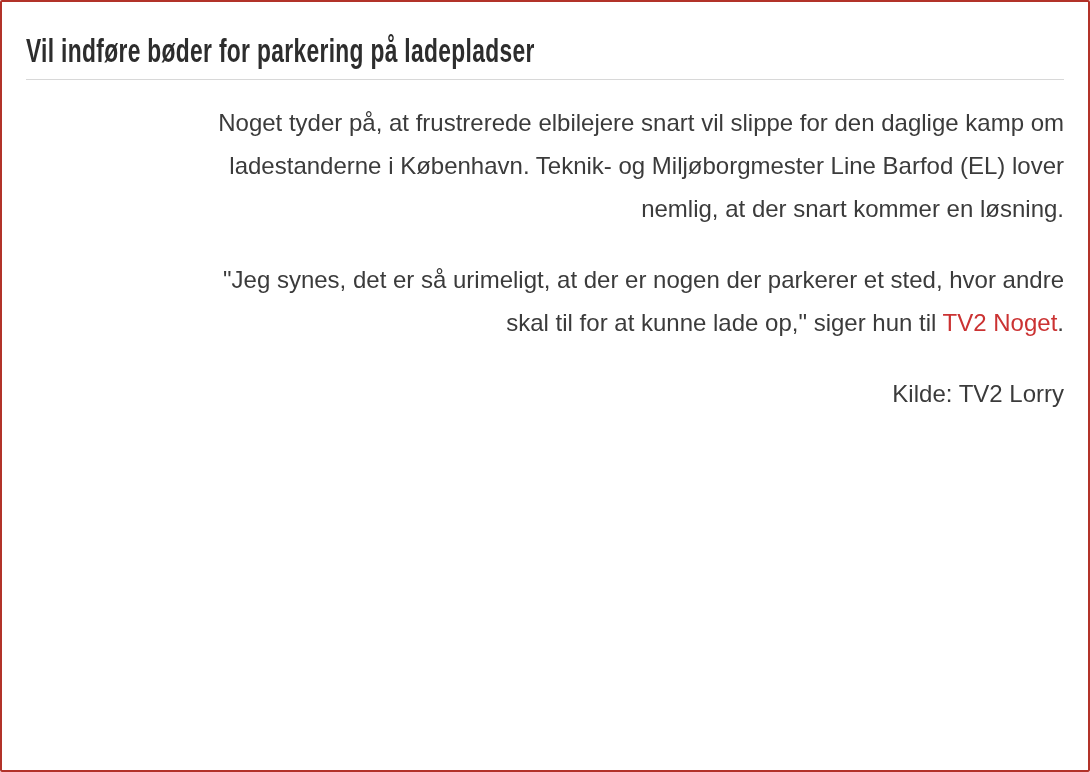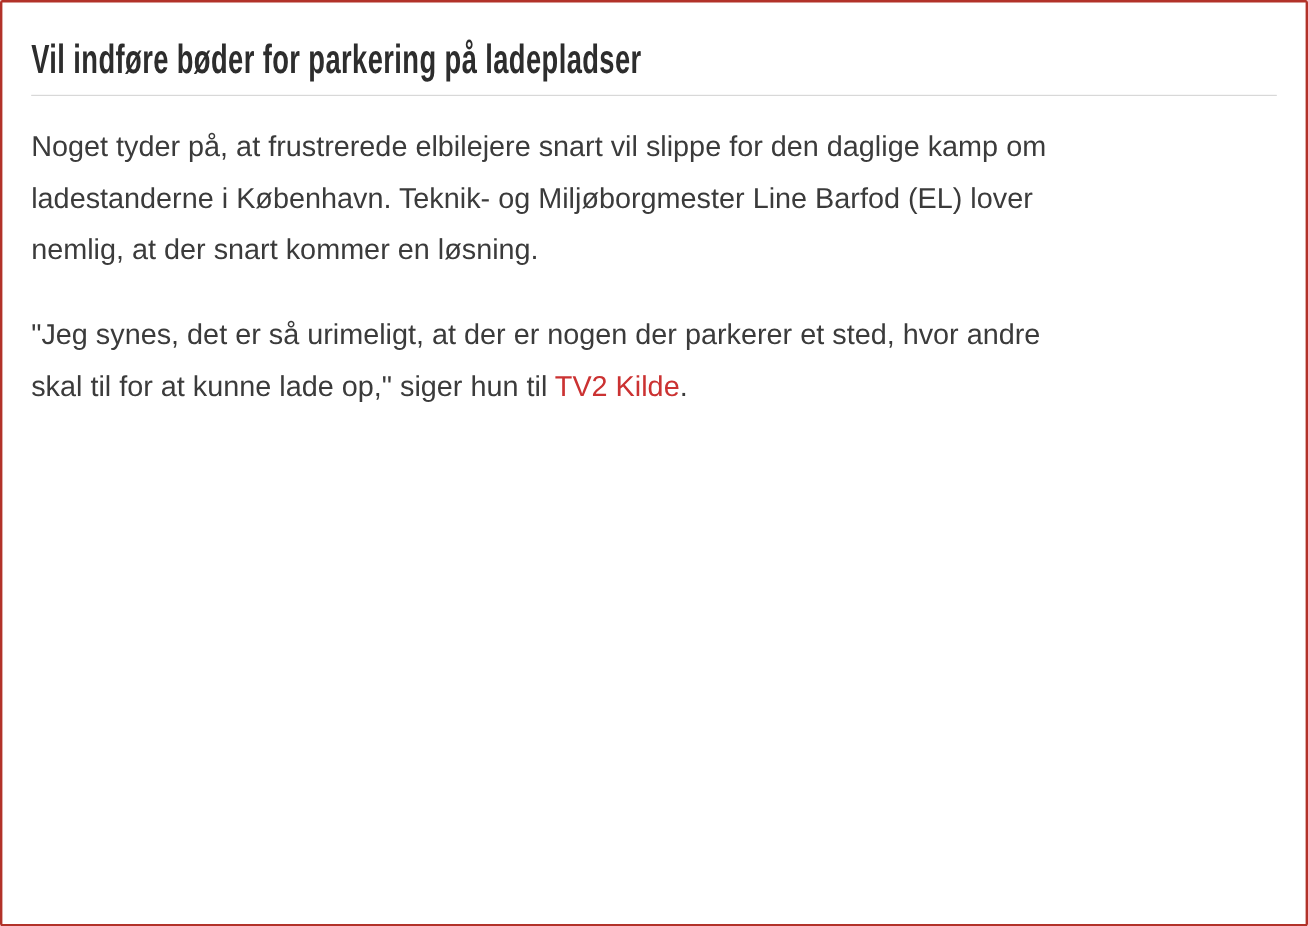--- a/index.html
+++ b/index.html
@@ -42,20 +42,21 @@
     border: none;
     border-top: 1px solid var(--divider, #d8d8d8);
     margin: 7px 0 0 0;
   }
   .para {
     margin: 28px 0 0 0;
     font-size: 24px;
     line-height: 43px;
     color: var(--text, #3b3b3b);
     white-space: pre-line;
+    text-align: right;
   }
   .para:first-child {
     margin-top: 21px;
   }
   .link {
     color: var(--link, #cb3232);
     text-decoration: none;
     cursor: pointer;
   }
 </style>
@@ -65,15 +66,16 @@
 <div class="card">
   <h2 class="heading">
     <span class="condensed">Vil indføre bøder for parkering på ladepladser</span>
   </h2>
   <hr class="rule">
   <div id="article-body">
       <p class="para"><span>Noget tyder på, at frustrerede elbilejere snart vil slippe for den daglige kamp om
 ladestanderne i København. Teknik- og Miljøborgmester Line Barfod (EL) lover
 nemlig, at der snart kommer en løsning.</span></p>
       <p class="para"><span>"Jeg synes, det er så urimeligt, at der er nogen der parkerer et sted, hvor andre
-skal til for at kunne lade op," siger hun til </span><a href="#" class="link">TV2 Kilde</a><span>.</span></p>
+skal til for at kunne lade op," siger hun til </span><a href="#" class="link">TV2 Noget</a><span>.</span></p>
+      <p class="para"><span>Kilde: TV2 Lorry</span></p>
     </div>
 </div>
 
 </body></html>

